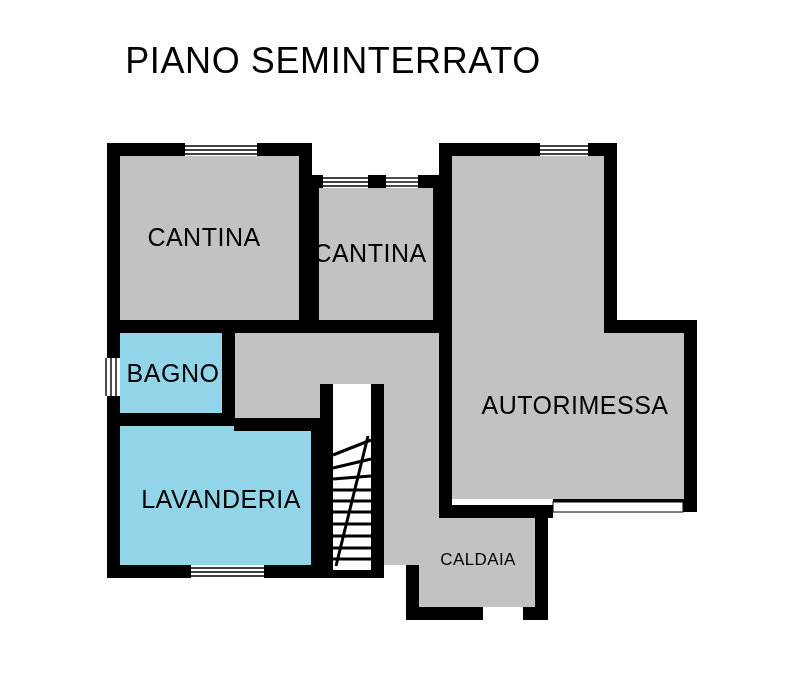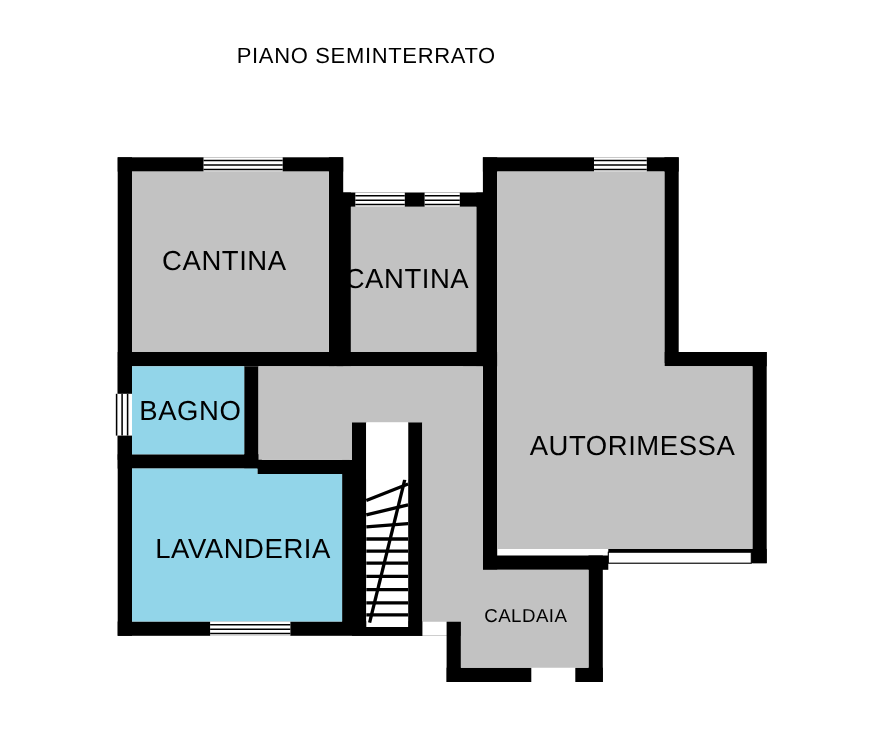--- a/index.html
+++ b/index.html
@@ -20,21 +20,21 @@
     width: 794px;
     height: 681px;
     background: #ffffff;
   }
   #plan-title {
     position: absolute;
     left: 0;
     top: 40px;
     width: 666px;
     text-align: center;
-    font-size: 20px;
+    font-size: 36px;
     font-weight: 400;
     letter-spacing: 0.6px;
     color: #000000;
     font-family: "Liberation Sans", sans-serif;
   }
   #floorplan-svg {
     position: absolute;
     left: 0;
     top: 0;
   }

